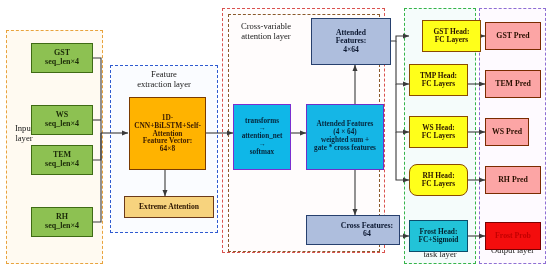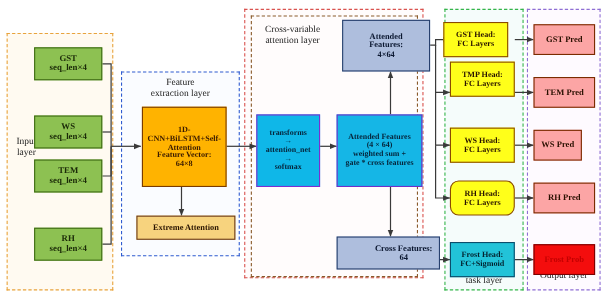--- a/index.html
+++ b/index.html
@@ -149,23 +149,23 @@
 4×64</div>
 
   <div class="box n-cyan2" style="left:306px;top:104px;width:78px;height:66px;font-size:7.2px;">Attended Features
 (4 × 64)
 weighted sum +
 gate * cross features</div>
 
   <div class="box n-lav" style="left:306px;top:215px;width:94px;height:30px;font-size:7.8px;padding-left:28px;">Cross Features:
 64</div>
 
-  <div class="box n-yellow" style="left:403px;top:20px;width:59px;height:32px;font-size:7.4px;">GST Head:
+  <div class="box n-yellow" style="left:422px;top:20px;width:59px;height:32px;font-size:7.4px;">GST Head:
 FC Layers</div>
-  <div class="box n-yellow" style="left:409px;top:56px;width:59px;height:32px;font-size:7.4px;">TMP Head:
+  <div class="box n-yellow" style="left:409px;top:64px;width:59px;height:32px;font-size:7.4px;">TMP Head:
 FC Layers</div>
   <div class="box n-yellow" style="left:409px;top:116px;width:59px;height:32px;font-size:7.4px;">WS Head:
 FC Layers</div>
   <div class="box n-yellow" style="left:409px;top:164px;width:59px;height:32px;font-size:7.4px;border-radius:8px;">RH Head:
 FC Layers</div>
   <div class="box n-teal" style="left:409px;top:220px;width:59px;height:32px;font-size:7.4px;">Frost Head:
 FC+Sigmoid</div>
 
   <div class="box n-pred" style="left:485px;top:22px;width:56px;height:28px;font-size:7.8px;">GST Pred</div>
   <div class="box n-pred" style="left:485px;top:70px;width:56px;height:28px;font-size:7.8px;">TEM Pred</div>

